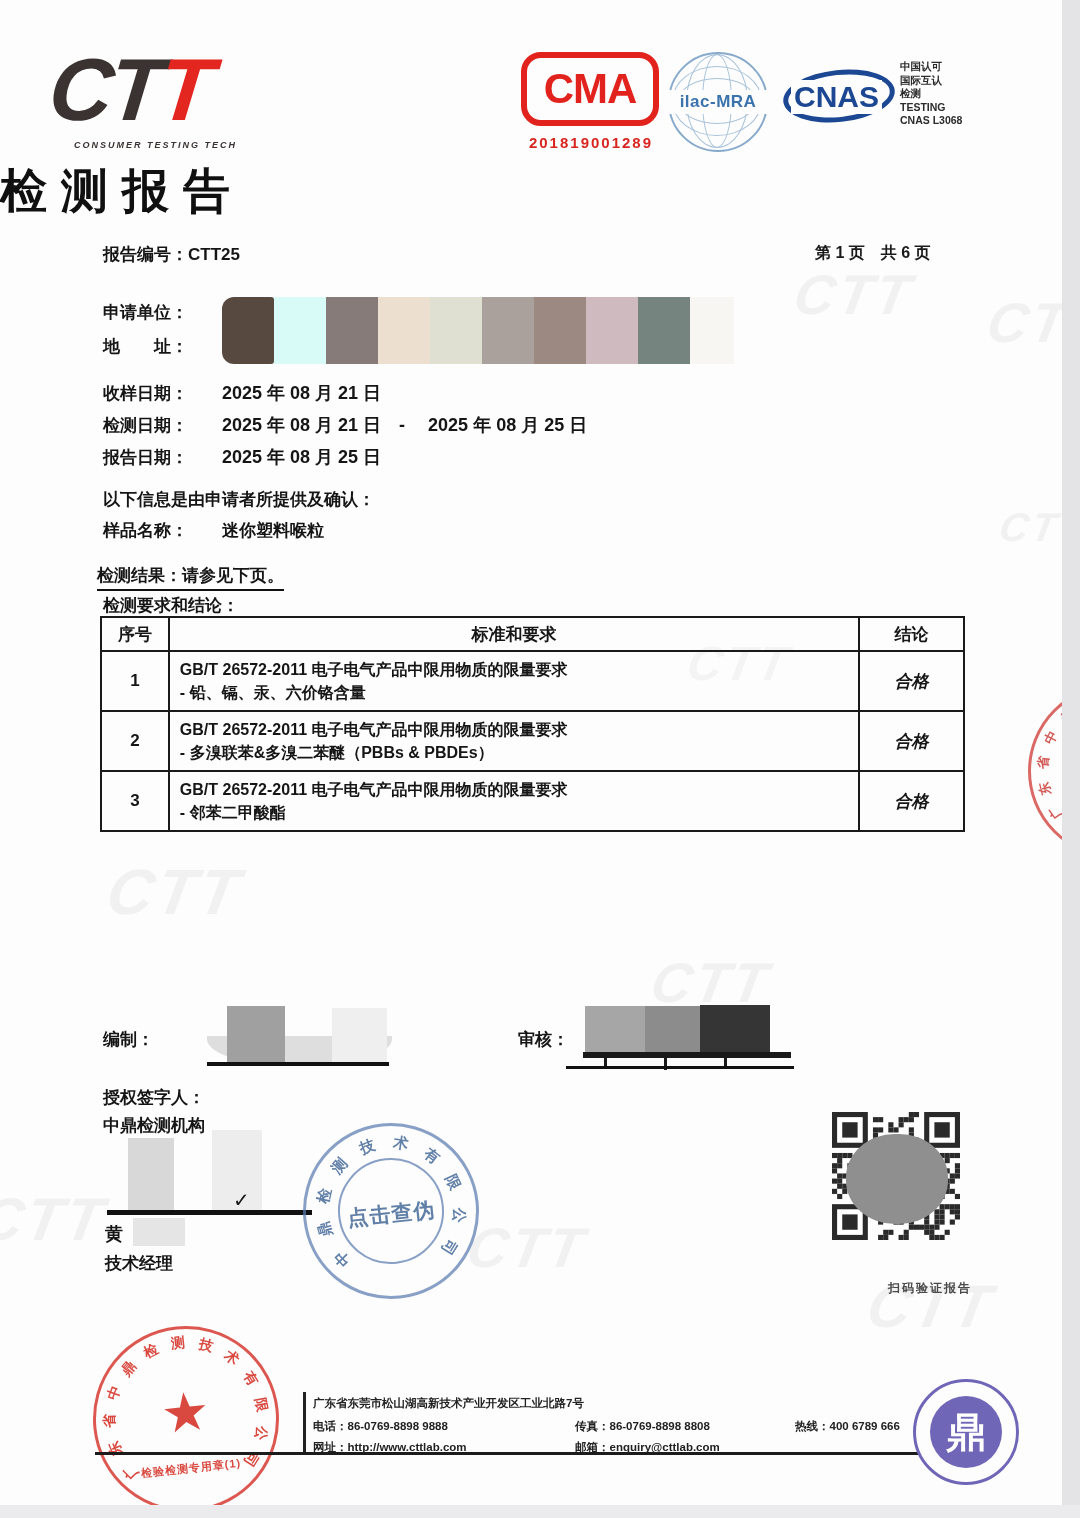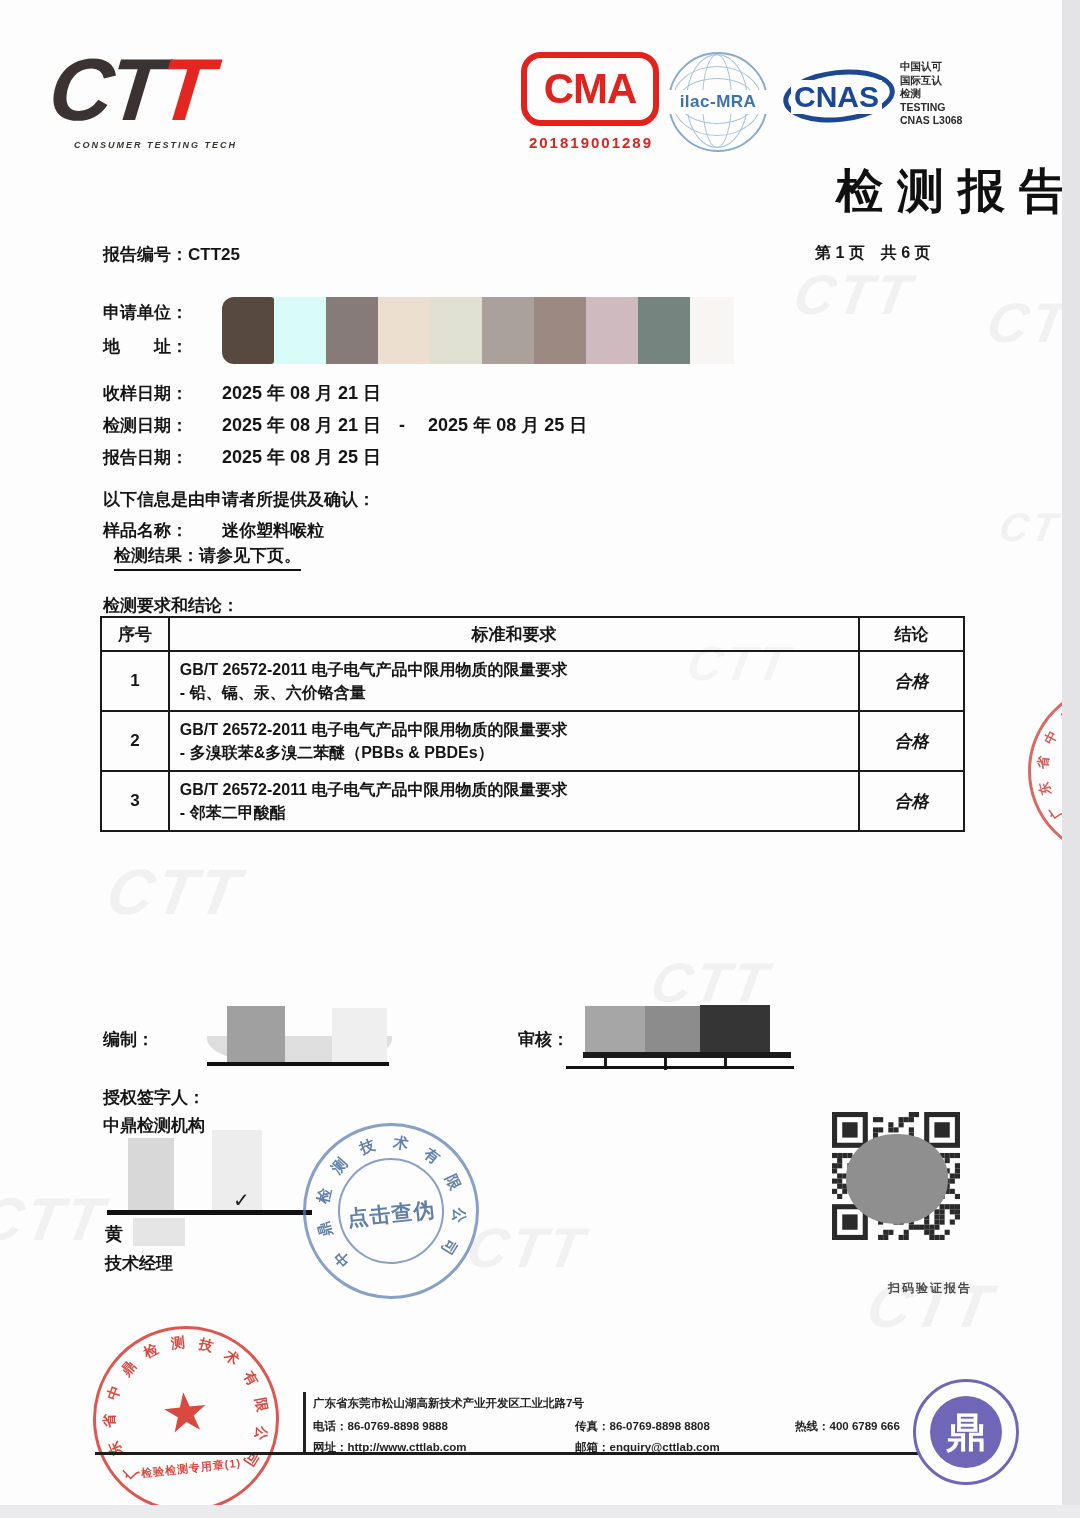--- a/index.html
+++ b/index.html
@@ -35,21 +35,21 @@
   .band span{font-size:17px;font-weight:900;color:#3b74ad;letter-spacing:0.5px;}
   
   .cnas{left:783px;top:62px;width:112px;height:70px;z-index:2;}
   .cnas-ell{position:absolute;left:0;top:8px;width:112px;height:52px;border:5px solid #1c4793;
             border-radius:50%;transform:rotate(-6deg);}
   .cnas-txt{position:absolute;left:8px;top:18px;background:#fdfdfd;padding:0 3px;font-size:30px;
             font-weight:900;color:#1c4793;letter-spacing:0px;}
   .cnas-side{left:900px;top:60px;width:90px;font-size:10.5px;font-weight:700;color:#2b2b2b;
              line-height:13.5px;z-index:2;}
   
-  .title{left:0;top:160px;width:1080px;text-align:right;font-size:47px;font-weight:900;
+  .title{left:0;top:160px;width:1080px;text-align:left;font-size:47px;font-weight:900;
          letter-spacing:14px;color:#101010;z-index:2;}
   .lbl{font-weight:700;font-size:17px;color:#151515;}
   .val{font-weight:700;font-size:17px;color:#151515;}
   .reportno{left:103px;top:243px;z-index:2;}
   .pagination{left:815px;top:243px;z-index:2;font-size:16px;font-weight:700;}
   
   .app-labels{left:103px;top:296px;z-index:2;line-height:34px;}
   .redact-row{left:222px;top:297px;height:67px;display:flex;z-index:2;}
   .redact-block{width:52px;height:67px;}
   
@@ -179,21 +179,21 @@
   <div class="abs dval lbl" style="top:381px;">2025 年 08 月 21 日</div>
   <div class="abs drow lbl" style="top:414px;">检测日期：</div>
   <div class="abs dval lbl" style="top:413px;">2025 年 08 月 21 日　-　 2025 年 08 月 25 日</div>
   <div class="abs drow lbl" style="top:446px;">报告日期：</div>
   <div class="abs dval lbl" style="top:445px;">2025 年 08 月 25 日</div>
 
   <div class="abs lbl" style="left:103px;top:488px;">以下信息是由申请者所提供及确认：</div>
   <div class="abs lbl" style="left:103px;top:519px;">样品名称：</div>
   <div class="abs lbl" style="left:222px;top:519px;">迷你塑料喉粒</div>
 
-  <div class="abs" style="left:97px;top:544px;z-index:2;margin-left:17px;">
+  <div class="abs" style="left:97px;top:564px;z-index:2;">
     <span class="underlined"><span class="lbl">检测结果：</span><span class="lbl">请参见下页。</span></span>
   </div>
   <div class="abs lbl" style="left:103px;top:594px;">检测要求和结论：</div>
 
   <table class="req">
     <tbody>
         <tr>
       <th>序号</th>
       <th>标准和要求</th>
       <th>结论</th>

